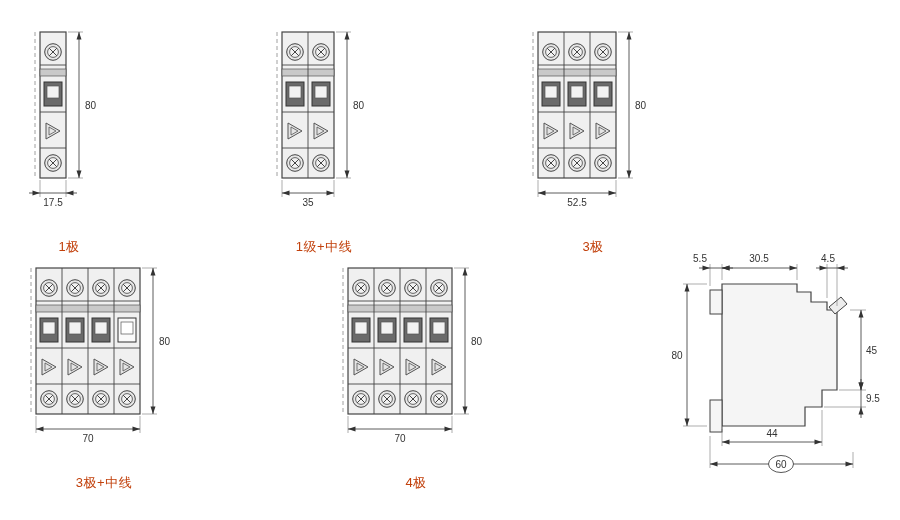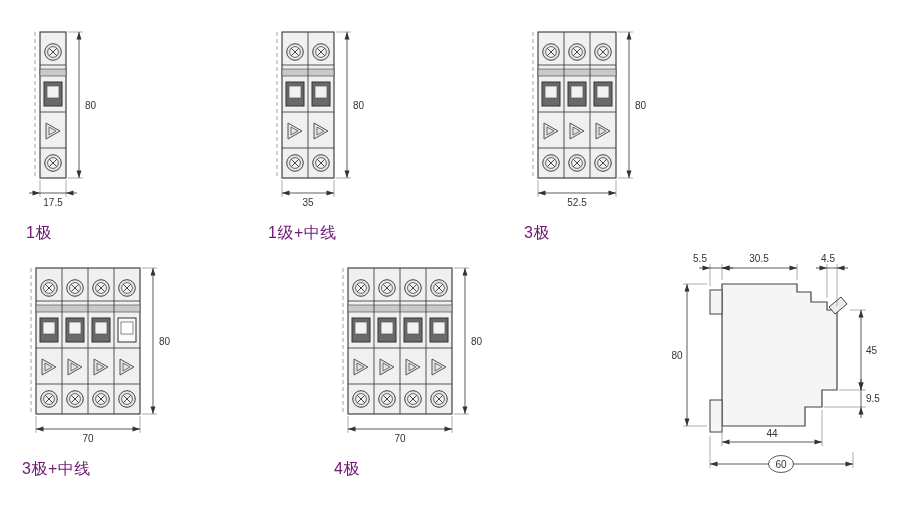--- a/index.html
+++ b/index.html
@@ -1,20 +1,20 @@
 <!DOCTYPE html>
 <html><head>
 <meta charset="utf-8">
 <style>
   *{margin:0;padding:0;box-sizing:border-box}
   html,body{background:#ffffff}
   .canvas{position:relative;width:900px;height:520px;background:#fff;overflow:hidden;
           font-family:"Liberation Sans","DejaVu Sans",sans-serif}
-  .figure{position:absolute;display:flex;flex-direction:column;align-items:flex-start}
-  .caption{font-size:16px;color:#701a75;margin-top:5px;letter-spacing:.5px}
+  .figure{position:absolute;display:flex;flex-direction:column;align-items:center}
+  .caption{font-size:13px;color:#c2410c;margin-top:20px;letter-spacing:.5px}
   svg text{font-family:"Liberation Sans","DejaVu Sans",sans-serif}
   #fig-0{left:26px;top:26px}
   #fig-1{left:268px;top:26px}
   #fig-2{left:524px;top:26px}
   #fig-3{left:22px;top:262px}
   #fig-4{left:334px;top:262px}
   #fig-side{left:667px;top:244px}
 </style>
 </head>
 <body>

